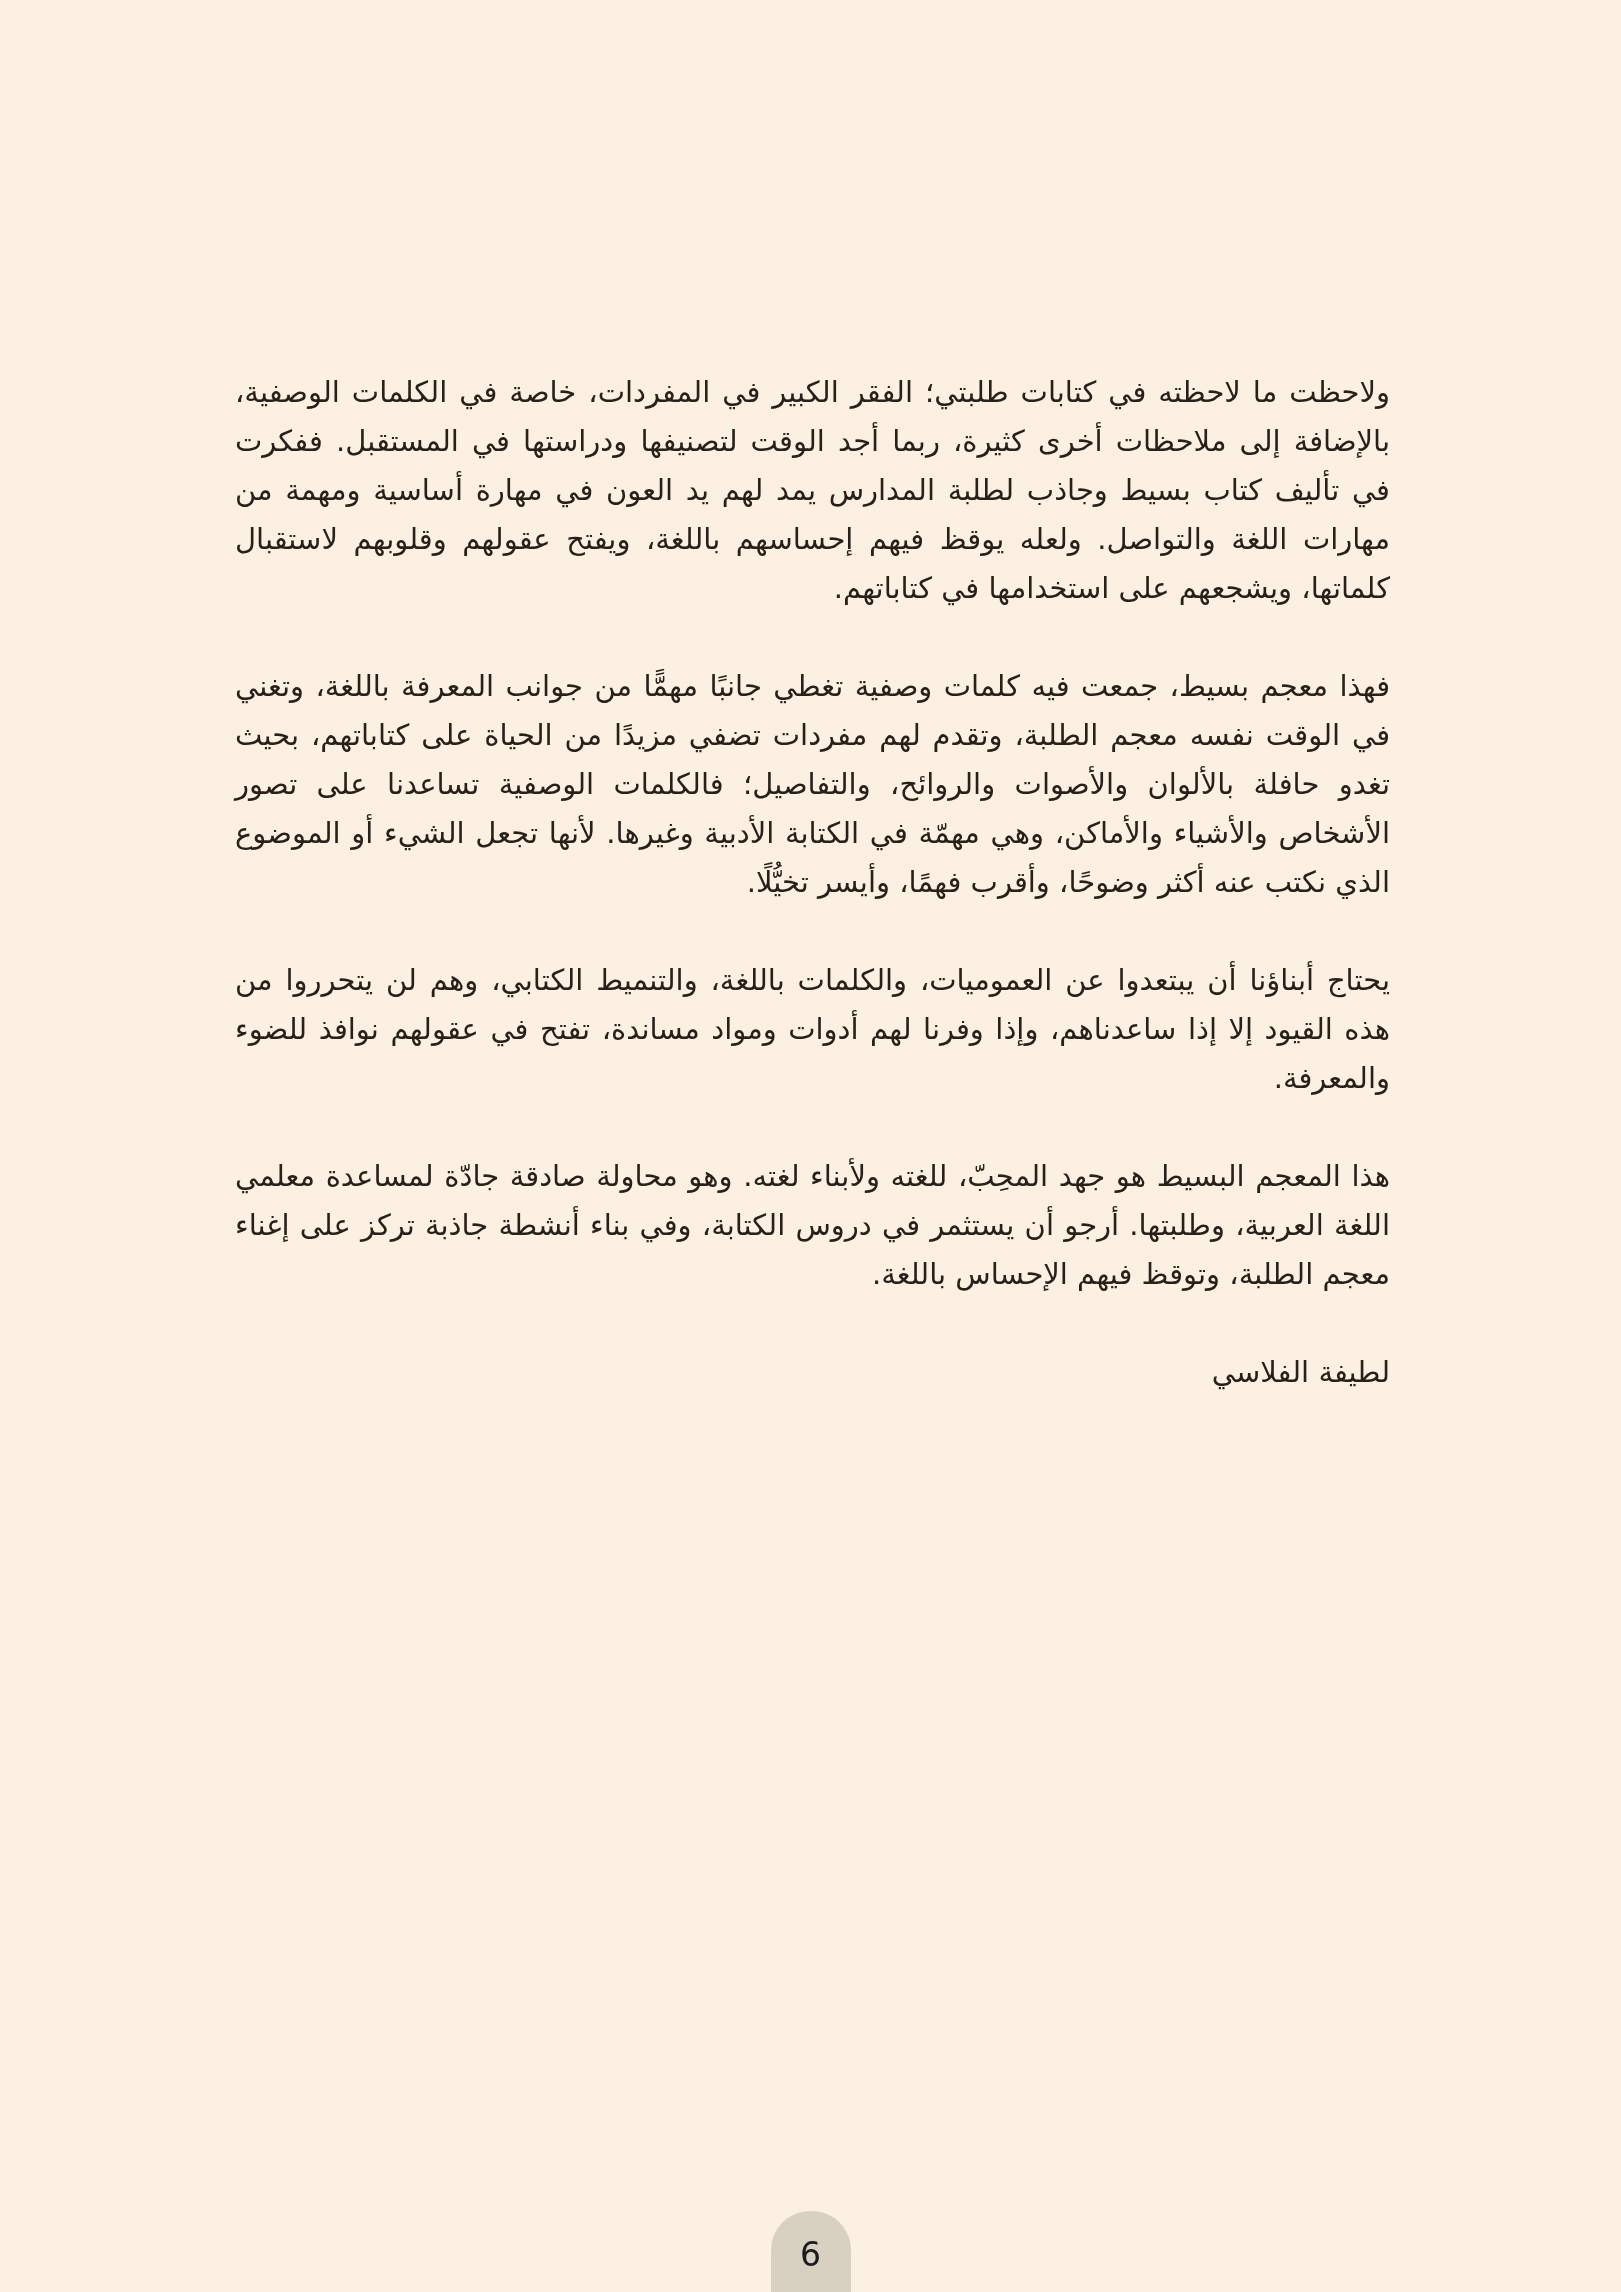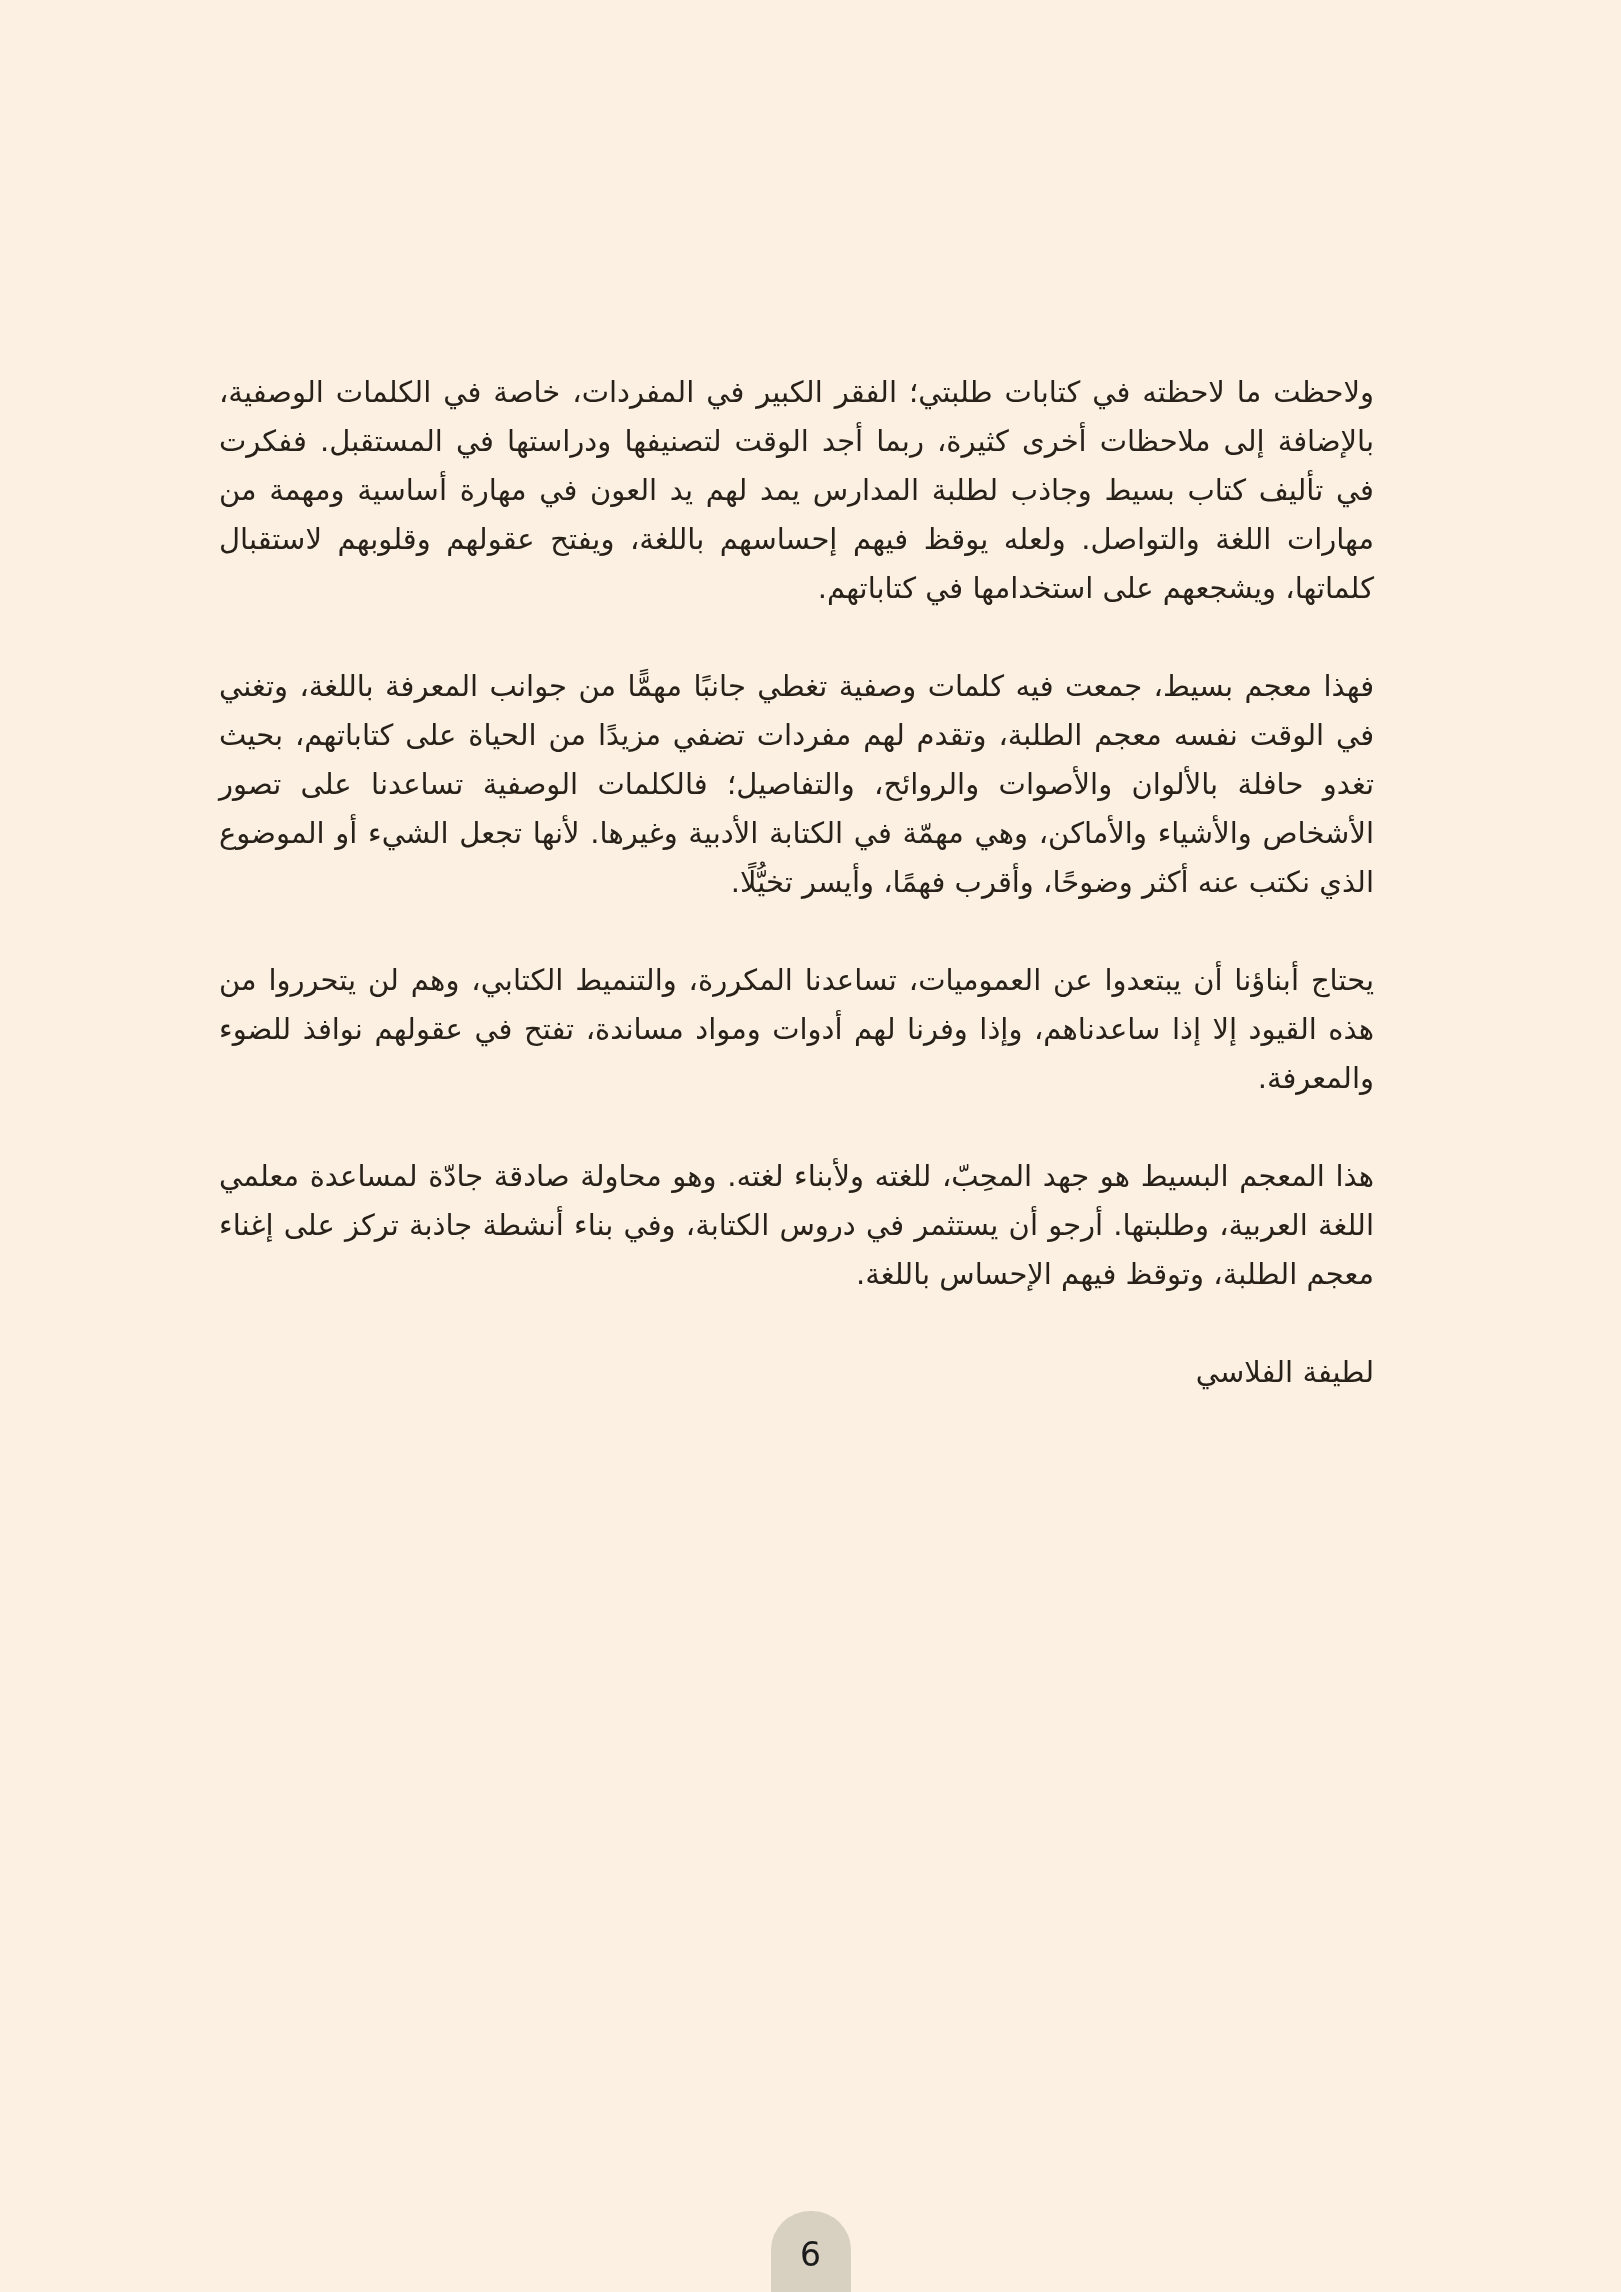--- a/index.html
+++ b/index.html
@@ -15,21 +15,21 @@
     font-family: "DejaVu Sans", sans-serif;
   }
   .page {
     position: absolute;
     inset: 0;
     background: #fbf0e2;
   }
   .text-block {
     position: absolute;
     top: 368px;
-    right: 247px;
+    right: 231px;
     width: 1155px;
     direction: rtl;
     unicode-bidi: embed;
     text-align: justify;
     text-justify: inter-word;
     font-size: 29px;
     line-height: 49px;
     color: #272119;
     letter-spacing: 0;
   }
@@ -66,21 +66,21 @@
   }
 </style>
 </head>
 <body>
 
 <div class="page">
 
   <div class="text-block">
     <p>ولاحظت ما لاحظته في كتابات طلبتي؛ الفقر الكبير في المفردات، خاصة في الكلمات الوصفية، بالإضافة إلى ملاحظات أخرى كثيرة، ربما أجد الوقت لتصنيفها ودراستها في المستقبل. ففكرت في تأليف كتاب بسيط وجاذب لطلبة المدارس يمد لهم يد العون في مهارة أساسية ومهمة من مهارات اللغة والتواصل. ولعله يوقظ فيهم إحساسهم باللغة، ويفتح عقولهم وقلوبهم لاستقبال كلماتها، ويشجعهم على استخدامها في كتاباتهم.</p>
     <p>فهذا معجم بسيط، جمعت فيه كلمات وصفية تغطي جانبًا مهمًّا من جوانب المعرفة باللغة، وتغني في الوقت نفسه معجم الطلبة، وتقدم لهم مفردات تضفي مزيدًا من الحياة على كتاباتهم، بحيث تغدو حافلة بالألوان والأصوات والروائح، والتفاصيل؛ فالكلمات الوصفية تساعدنا على تصور الأشخاص والأشياء والأماكن، وهي مهمّة في الكتابة الأدبية وغيرها. لأنها تجعل الشيء أو الموضوع الذي نكتب عنه أكثر وضوحًا، وأقرب فهمًا، وأيسر تخيُّلًا.</p>
-    <p>يحتاج أبناؤنا أن يبتعدوا عن العموميات، تساعدنا المكررة، والتنميط الكتابي، وهم لن يتحرروا من هذه القيود إلا إذا ساعدناهم، وإذا وفرنا لهم أدوات ومواد مساندة، تفتح في عقولهم نوافذ للضوء والمعرفة.</p>
+    <p>يحتاج أبناؤنا أن يبتعدوا عن العموميات، والكلمات باللغة، والتنميط الكتابي، وهم لن يتحرروا من هذه القيود إلا إذا ساعدناهم، وإذا وفرنا لهم أدوات ومواد مساندة، تفتح في عقولهم نوافذ للضوء والمعرفة.</p>
     <p>هذا المعجم البسيط هو جهد المحِبّ، للغته ولأبناء لغته. وهو محاولة صادقة جادّة لمساعدة معلمي اللغة العربية، وطلبتها. أرجو أن يستثمر في دروس الكتابة، وفي بناء أنشطة جاذبة تركز على إغناء معجم الطلبة، وتوقظ فيهم الإحساس باللغة.</p>
     <div class="signature">لطيفة الفلاسي</div>
   </div>
 
   <div class="page-number-tab">
     <span class="page-number">6</span>
   </div>
 
 </div>
 

